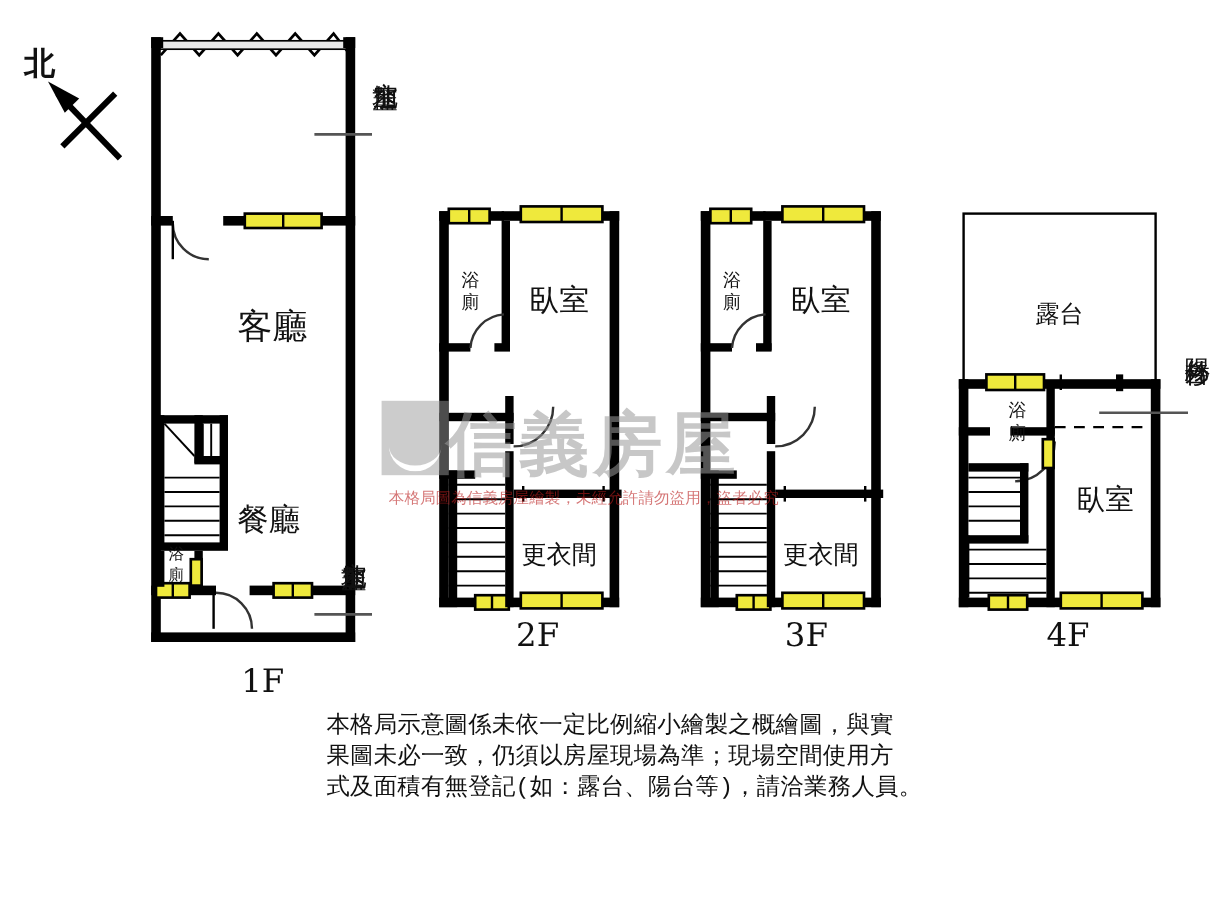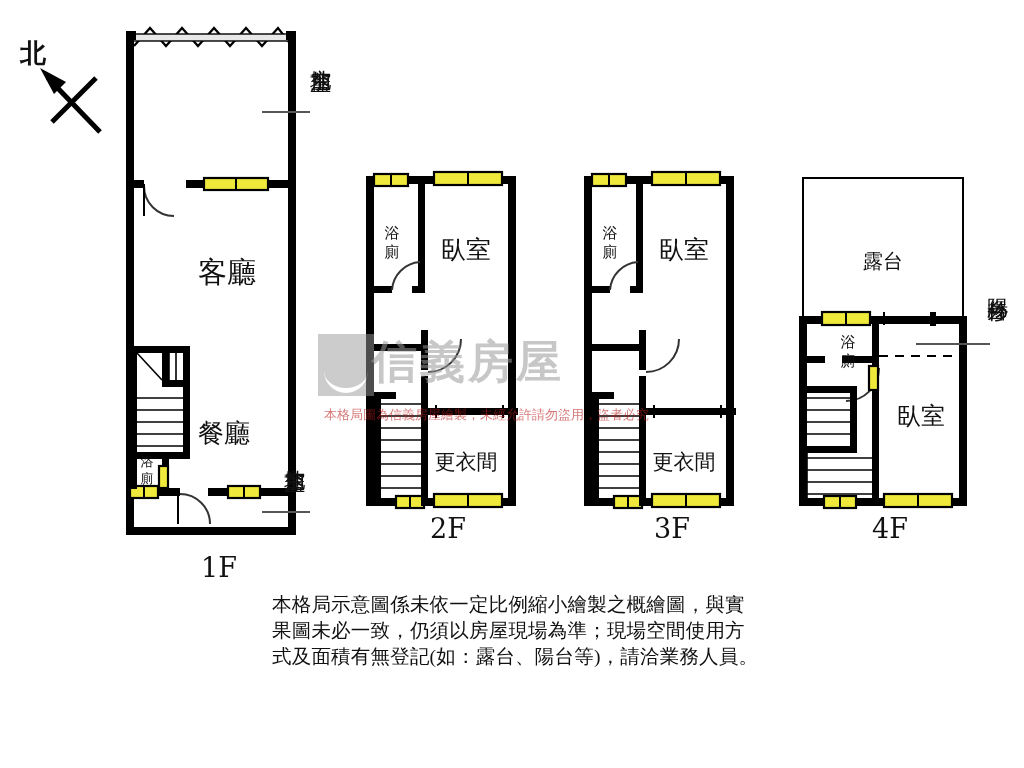--- a/index.html
+++ b/index.html
@@ -35,32 +35,32 @@
     writing-mode:vertical-rl;text-orientation:upright;
     letter-spacing:1px;white-space:nowrap;
   }
   .compass-n{
     position:absolute;
     font-family:"DejaVu Serif","Liberation Serif",serif;
     font-size:26px;color:#111;font-weight:600;
   }
   #disclaimer{
     position:absolute;left:272px;top:592px;width:600px;
-    font-family:Liberation Serif, serif;
+    font-family:Liberation Mono, monospace;
     font-size:19.5px;line-height:1.34;color:#111111;
     letter-spacing:0.2px;text-align:left;
   }
   #wm{
     position:absolute;left:318px;top:330px;width:390px;height:105px;
     pointer-events:none;user-select:none;
   }
   #wm .wmtext{
     position:absolute;left:54px;top:2px;
     font-family:"DejaVu Serif","Liberation Serif",serif;
-    font-size:45px;font-weight:700;color:#9a9a9a;opacity:.55;
+    font-size:58px;font-weight:700;color:#9a9a9a;opacity:.55;
     letter-spacing:3px;white-space:nowrap;
   }
   #wm .wmsub{
     position:absolute;left:6px;top:76px;
     font-family:"DejaVu Serif","Liberation Serif",serif;
     font-size:13px;color:#b91c1c;opacity:.6;white-space:nowrap;
   }
   #wm .wmmark{
     position:absolute;left:0px;top:4px;width:56px;height:62px;
     background:#9a9a9a;opacity:.5;

